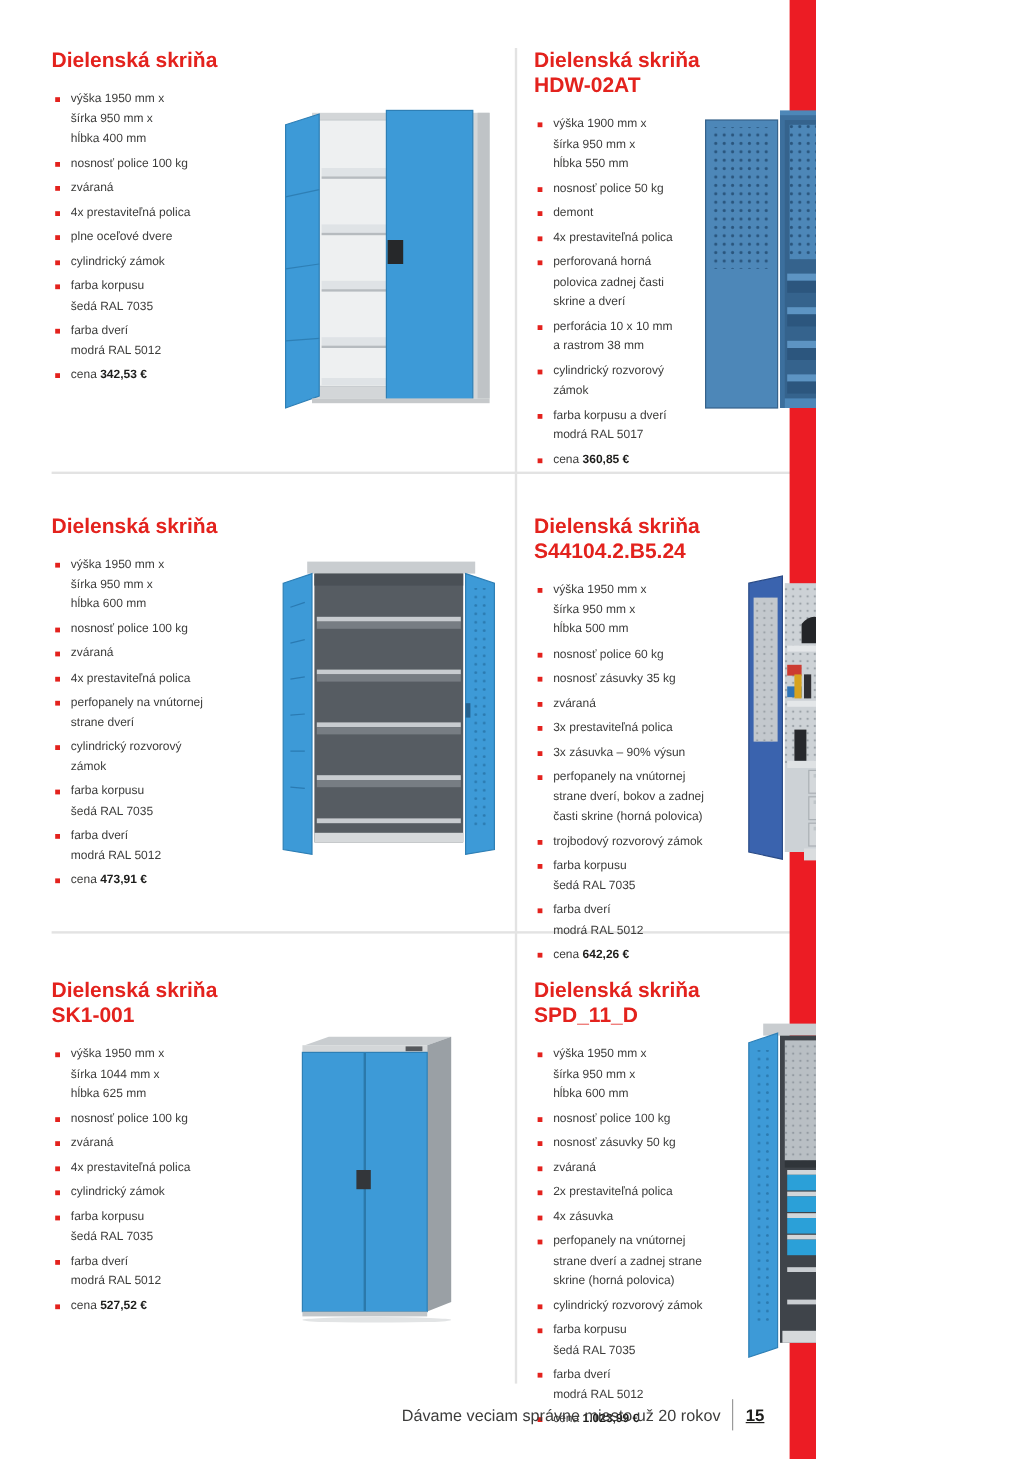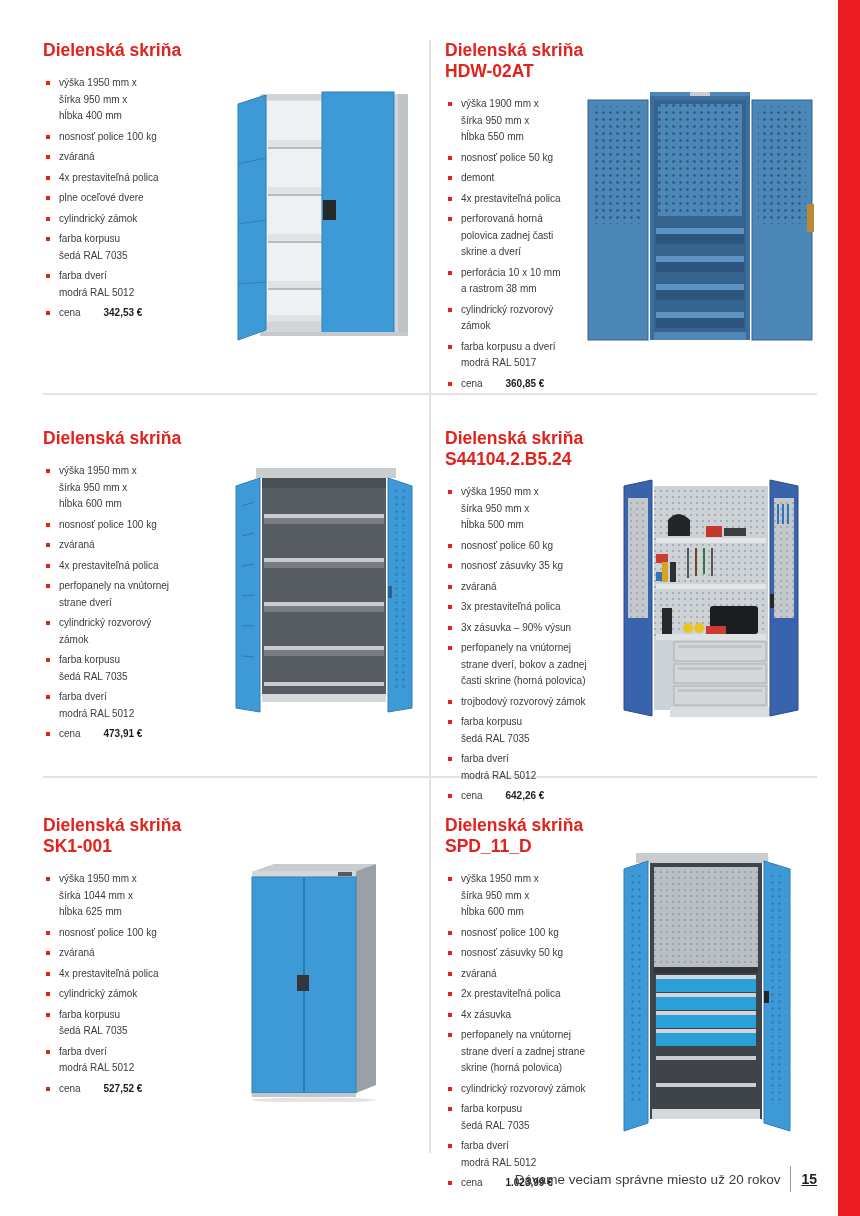--- a/index.html
+++ b/index.html
@@ -1,34 +1,34 @@
 <!DOCTYPE html>
 <html><head>
 <meta charset="utf-8">
 <style>
   html,body{margin:0;padding:0;background:#fff;}
-  .page{position:relative;width:860px;height:1216px;background:#ffffff;overflow:hidden;
+  .page{position:relative;width:680px;height:1216px;background:#ffffff;overflow:hidden;
         font-family:"Liberation Sans","DejaVu Sans",sans-serif;color:#3c3c3b;}
   .red-bar{position:absolute;top:0;right:0;width:22px;height:1216px;background:#ec1c24;}
   .gridline{position:absolute;background:#e3e3e3;}
   .vline{left:429px;top:40px;width:2px;height:1113px;}
   .hline1{left:43px;top:393px;width:774px;height:2px;}
   .hline2{left:43px;top:776px;width:774px;height:2px;}
   .card{position:absolute;}
   .card-text{position:absolute;left:0;top:0;width:200px;}
   .card-image{position:absolute;}
   h3.ptitle{margin:0 0 14px 0;font-size:17.5px;line-height:21px;font-weight:bold;color:#e3221d;}
   h3.ptitle span{display:block;}
   ul.specs{list-style:none;margin:0;padding:0;}
   .spec{display:flex;align-items:flex-start;margin:0 0 4px 0;}
   .dot{flex:0 0 auto;width:4px;height:4px;background:#e3221d;margin:6px 9px 0 3px;}
   .bl{font-size:10px;line-height:16.5px;color:#3c3c3b;}
   .bl div{white-space:nowrap;}
   .price-row{margin-top:4px;font-size:13.5px;line-height:16.5px;}
-  .price-row b{font-weight:bold;color:#1d1d1b;margin-left:20px;}
+  .price-row b{font-weight:bold;color:#1d1d1b;}
   .footer{position:absolute;right:43px;bottom:24px;display:flex;align-items:center;
           font-size:13.5px;color:#3c3c3b;}
   .fdiv{display:inline-block;width:1px;height:26px;background:#9a9a9a;margin:0 10px;}
   .footer b{font-weight:bold;color:#1d1d1b;font-size:14px;text-decoration:underline;}
 </style>
 </head>
 <body>
 
 <div class="page">
 

